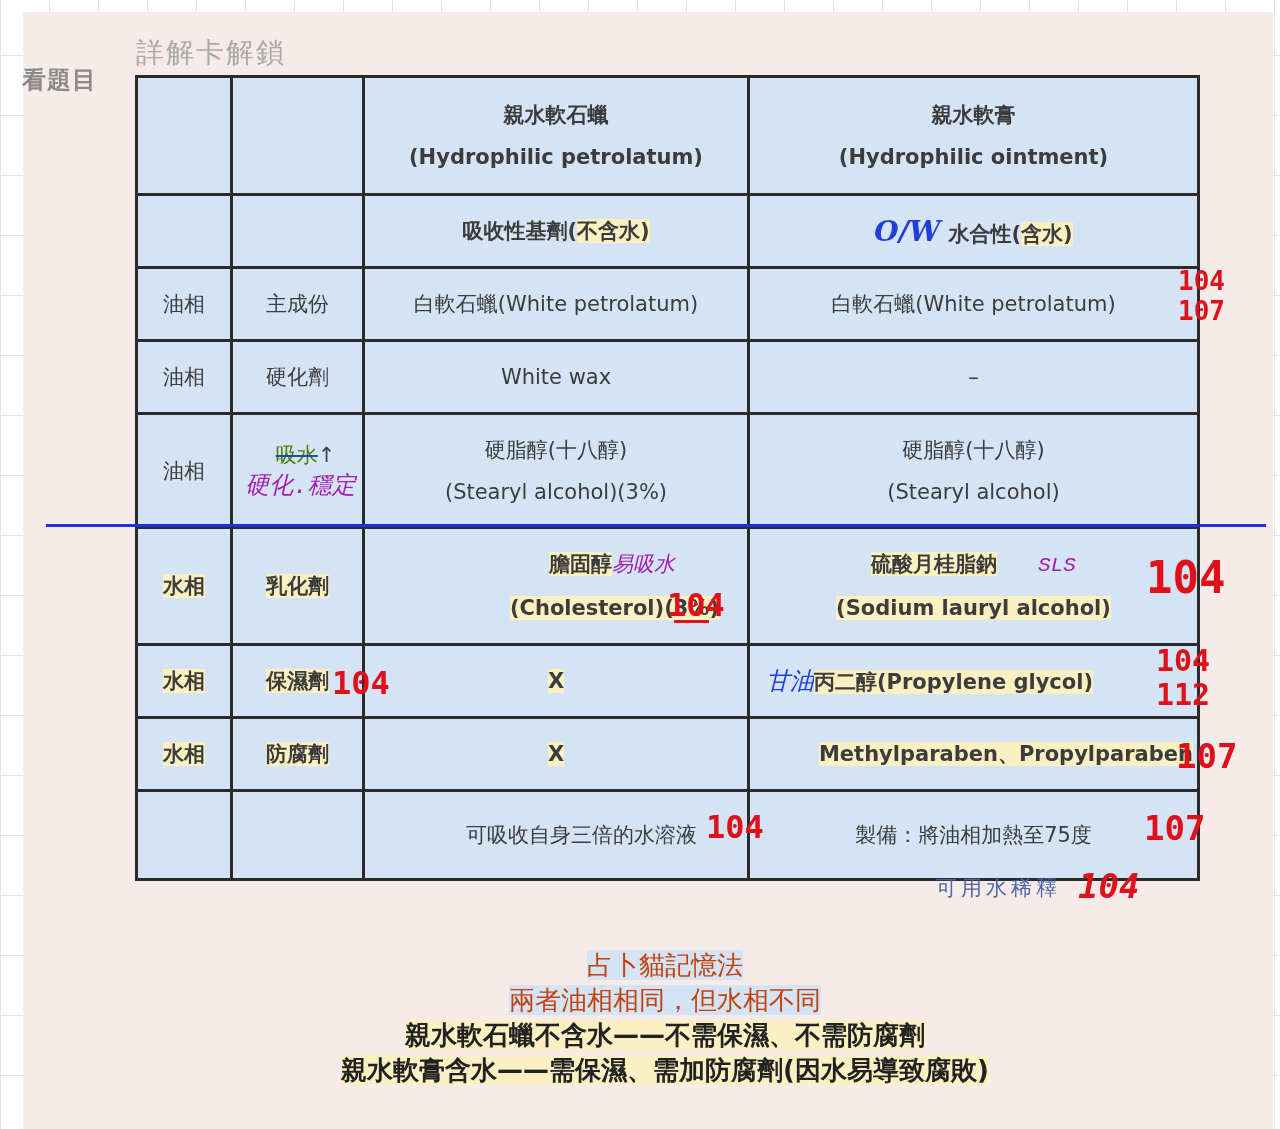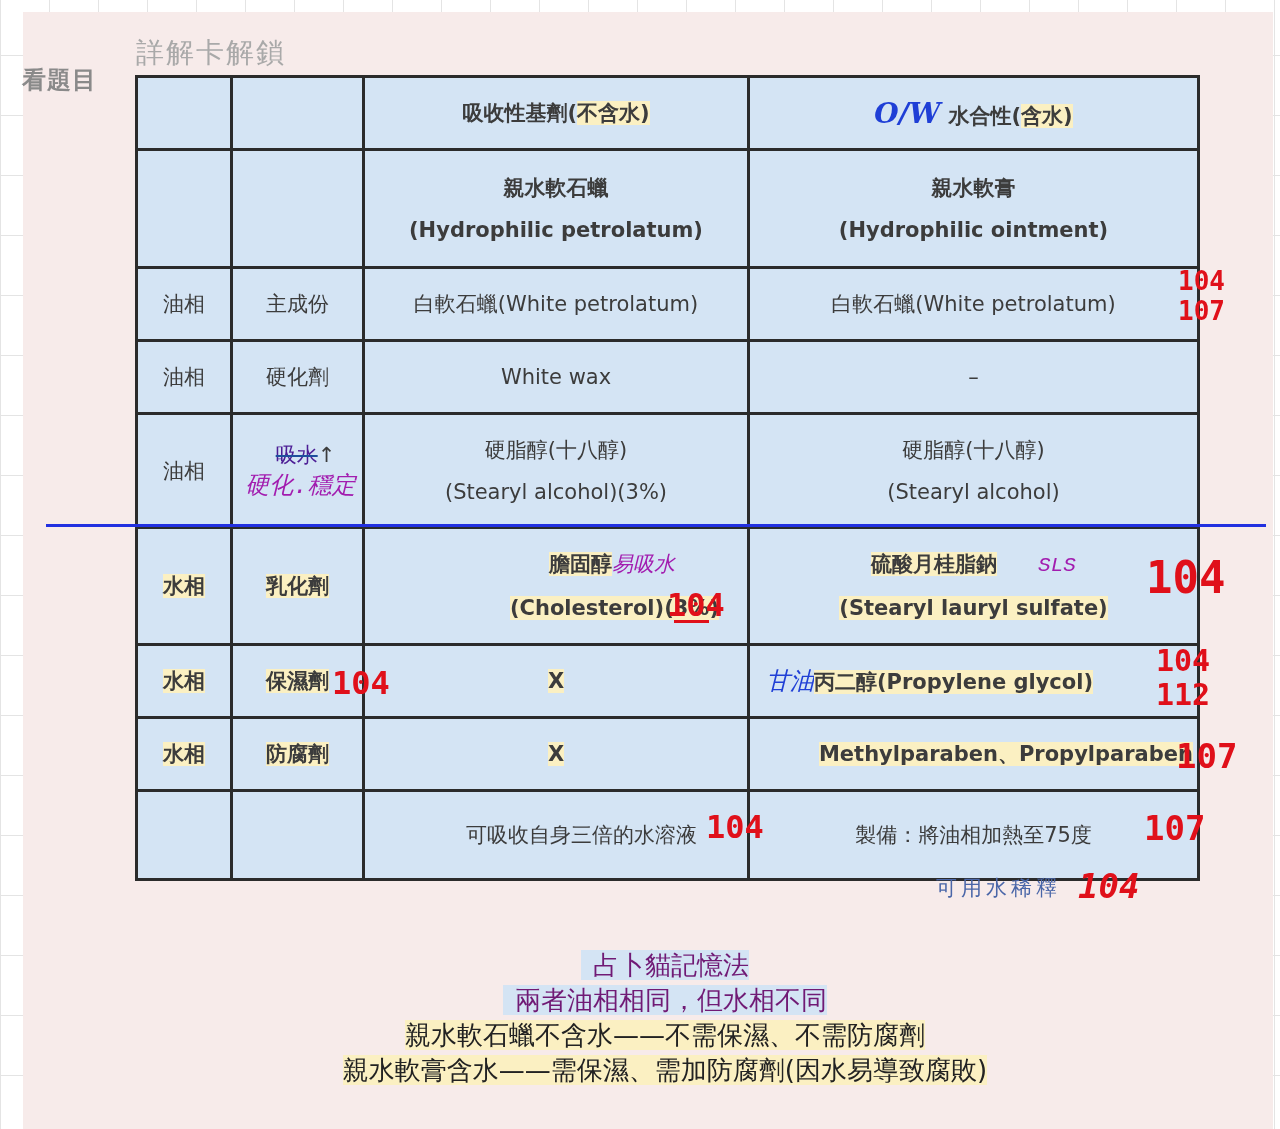--- a/index.html
+++ b/index.html
@@ -42,76 +42,76 @@
   }
   col.c1 { width:95px; } col.c2 { width:132px; } col.c3 { width:385px; } col.c4 { width:450px; }
   td.left { text-align:left; padding-left:18px; vertical-align:middle; }
   td.top { vertical-align:top; padding-top:24px; }
   .bold { font-weight:bold; color:#2a2a2a; }
   .hl { background:#fbf0c2; }
   .line { display:block; line-height:42px; }
   .hand-blue { color:#1f3fd6; font-family:"DejaVu Serif", serif; font-style:italic; }
   .hand-darkblue { color:#a21caf; font-family:Liberation Mono, monospace; font-style:italic; }
   .hand-red { color:#e0101a; font-weight:bold; font-family:"DejaVu Sans Mono", monospace; }
-  .strike { text-decoration:line-through; text-decoration-color:#1e4f9c; text-decoration-thickness:2px; color:#4c1d95; }
+  .strike { text-decoration:line-through; text-decoration-color:#1e4f9c; text-decoration-thickness:2px; color:#4d7c0f; }
   .red-underline { border-bottom:3px solid #e0101a; }
   .divider {
     position:absolute; left:46px; top:524px; width:1220px; height:3px; background:#2230e0;
   }
   .abs { position:absolute; }
   .note-bottom {
     position:absolute; left:936px; top:874px; font-size:21px; color:#4a66a8; letter-spacing:4px;
   }
   .mnemonic {
     position:absolute; left:0; top:948px; width:1330px; text-align:center;
     font-size:26px; line-height:35px; color:#222;
   }
-  .mnemonic .blue { background:#d4e4f4; color:#701a75;padding-left:12px; }
-  .mnemonic .yellow { background:#fbf0c2; font-weight:normal; }
+  .mnemonic .blue { background:#d4e4f4; color:#c2410c; }
+  .mnemonic .yellow { background:#fbf0c2; font-weight:bold; }
 </style>
 </head>
 <body>
 
 <div class="bg-grid"></div>
 
 <div class="card"></div>
 
 <div class="look-question">看題目</div>
 <div class="unlock-title">詳解卡解鎖</div>
 
 <table class="grid">
   <colgroup>
       <col class="c1">
       <col class="c2">
       <col class="c3">
       <col class="c4">
     </colgroup>
 
   <tbody>
-      <tr style="height:73px">
-    <td></td>
-    <td></td>
-    <td class="bold">
-      <span>吸收性基劑(</span><span class="hl">不含水)</span>
-    </td>
-    <td class="bold">
-      <span class="hand-blue" style="font-size:28px;margin-right:8px;">O/W</span><span>水合性(</span><span class="hl">含水)</span>
-    </td>
-  </tr>
-
-  <tr style="height:118px">
+      <tr style="height:118px">
     <td></td>
     <td></td>
     <td class="bold">
       <span class="line">親水軟石蠟</span>
       <span class="line">(Hydrophilic petrolatum)</span>
     </td>
     <td class="bold">
       <span class="line">親水軟膏</span>
       <span class="line">(Hydrophilic ointment)</span>
+    </td>
+  </tr>
+
+  <tr style="height:73px">
+    <td></td>
+    <td></td>
+    <td class="bold">
+      <span>吸收性基劑(</span><span class="hl">不含水)</span>
+    </td>
+    <td class="bold">
+      <span class="hand-blue" style="font-size:28px;margin-right:8px;">O/W</span><span>水合性(</span><span class="hl">含水)</span>
     </td>
   </tr>
 
   <tr style="height:73px">
     <td class="left">油相</td>
     <td class="left">主成份</td>
     <td>白軟石蠟(White petrolatum)</td>
     <td>白軟石蠟(White petrolatum)</td>
   </tr>
 
@@ -140,21 +140,21 @@
 
   <tr style="height:117px">
     <td class="left top bold"><span class="hl">水相</span></td>
     <td class="left top bold"><span class="hl">乳化劑</span></td>
     <td class="bold" style="text-align:right;padding-right:28px;">
       <span class="line" style="padding-right:44px;"><span class="hl">膽固醇</span><span class="hand-darkblue" style="font-weight:normal;">易吸水</span></span>
       <span class="line"><span class="hl"><span>(Cholesterol)(</span><span class="red-underline">3%</span><span>)</span></span></span>
     </td>
     <td class="bold">
       <span class="line"><span class="hl">硫酸月桂脂鈉</span><span class="hand-darkblue" style="font-weight:normal;padding-left:41px;">SLS</span></span>
-      <span class="line"><span class="hl">(Stearyl lauryl sulfate)</span></span>
+      <span class="line"><span class="hl">(Sodium lauryl alcohol)</span></span>
     </td>
   </tr>
 
   <tr style="height:73px">
     <td class="left bold"><span class="hl">水相</span></td>
     <td class="left bold"><span class="hl">保濕劑</span></td>
     <td class="bold"><span class="hl">X</span></td>
     <td class="bold" style="text-align:left;padding-left:16px;">
       <span class="hand-blue" style="font-weight:normal;font-size:24px;">甘油</span><span class="hl">丙二醇(Propylene glycol)</span>
     </td>

